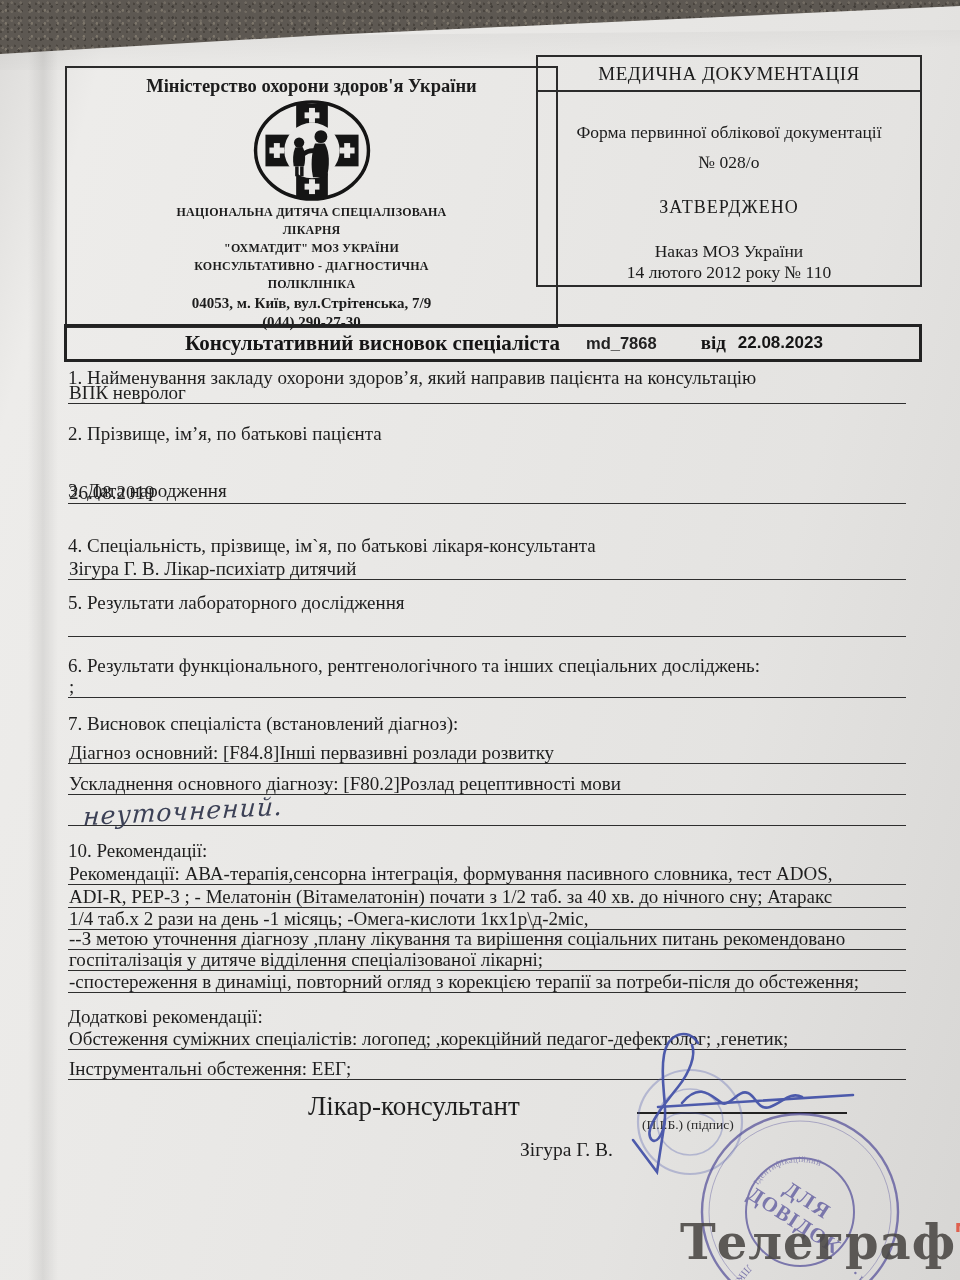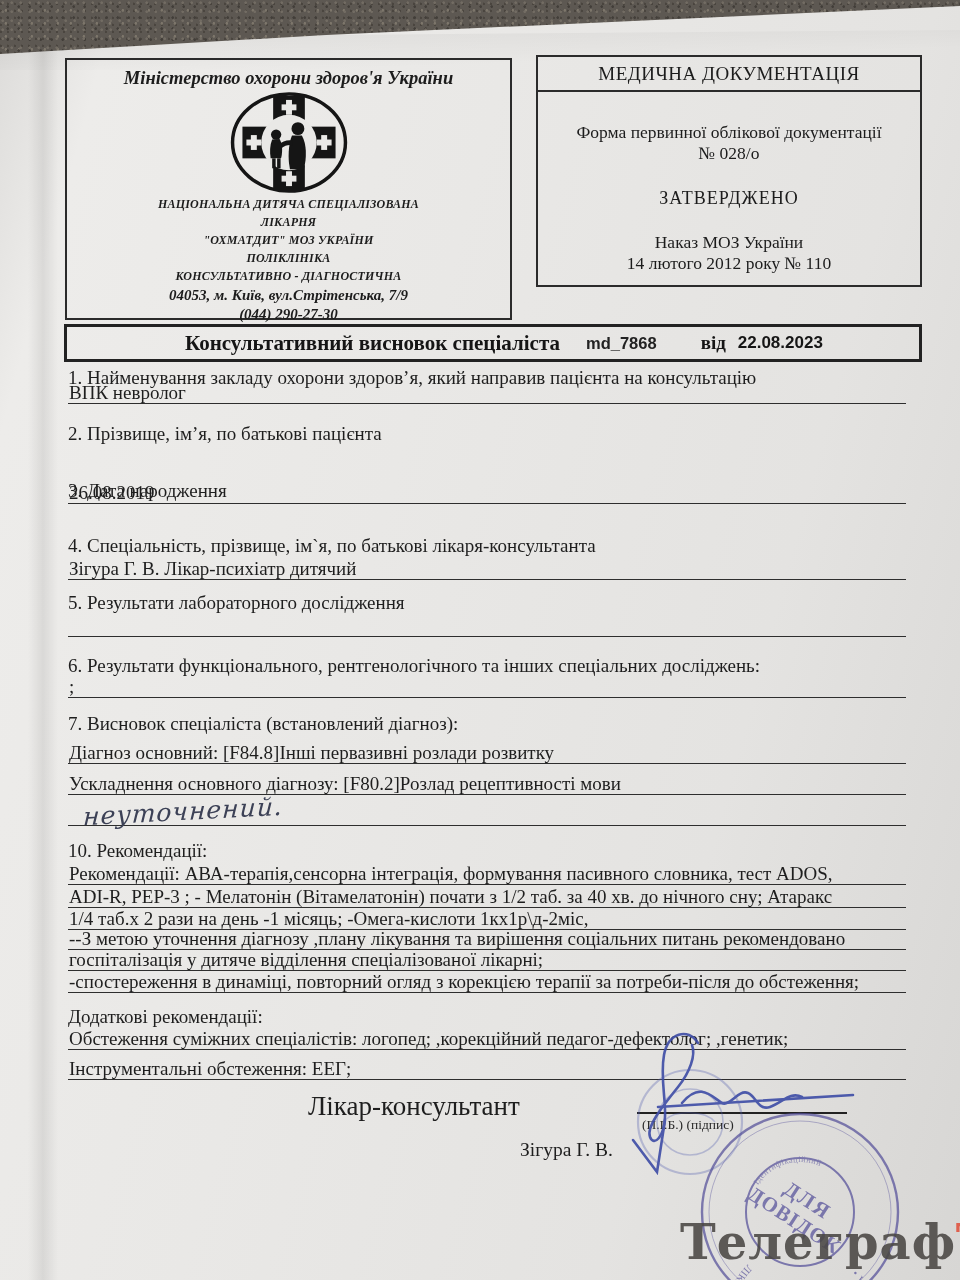--- a/index.html
+++ b/index.html
@@ -23,33 +23,33 @@
     content:"";position:absolute;left:28px;top:0;width:30px;height:100%;
     background:linear-gradient(90deg,transparent,rgba(0,0,0,0.08),transparent);
   }
   .paper::after{
     content:"";position:absolute;left:0;top:30px;width:100%;height:40px;
     background:linear-gradient(178deg,rgba(0,0,0,0.18),transparent 70%);
     clip-path:polygon(0 24px, 34% 5px, 100% 0, 100% 100%, 0 100%);
     pointer-events:none;opacity:.35;
   }
   .box-left{
-    position:absolute;left:65px;top:58px;width:447px;height:262px;
-    border:2px solid #2b2b2b;text-align:center;color:#1c1c1c;box-sizing:border-box;font-style:italic;
+    position:absolute;left:65px;top:66px;width:493px;height:262px;
+    border:2px solid #2b2b2b;text-align:center;color:#1c1c1c;box-sizing:border-box;
   }
   .ministry{font-weight:bold;font-size:18.5px;margin-top:8px;}
   .logo-wrap{margin:2px auto 0;width:120px;height:104px;}
   .org-line{font-weight:bold;font-size:12px;line-height:18px;letter-spacing:.2px;}
   .addr{font-weight:bold;font-size:15px;line-height:16.5px;margin-top:2px;}
   .box-right{
     position:absolute;left:536px;top:55px;width:386px;height:232px;
     border:2px solid #2b2b2b;text-align:center;color:#1c1c1c;box-sizing:border-box;
   }
   .box-right .head{border-bottom:2px solid #2b2b2b;padding:6px 16px 5px;font-size:19px;letter-spacing:.5px;}
-  .form-line{font-size:17.5px;line-height:21px;}
+  .form-line{font-size:17.5px;line-height:21px;margin-top:9px;}
   .form-line.first{margin-top:30px;}
   .approved{font-size:18px;letter-spacing:1px;margin-top:24px;}
   .order-line{font-size:17.5px;line-height:21px;}
   .order-line.first{margin-top:23px;}
   .title-bar{
     position:absolute;left:64px;top:324px;width:858px;height:38px;
     border:3px solid #222;box-sizing:border-box;display:flex;align-items:center;color:#151515;
   }
   .title-main{font-weight:bold;font-size:21px;margin-left:118px;}
   .title-code{font-family:Liberation Sans, sans-serif;font-weight:bold;font-size:16.5px;margin-left:26px;color:#222;}
@@ -109,22 +109,22 @@
           <circle cx="47" cy="44" r="5.2"></circle>
           <path d="M43,49 C40.5,55 40.5,62 41.5,68 L52,68 C54,60 53,53 50.5,48.5 Z"></path>
           <rect x="43" y="68" width="3.5" height="10"></rect>
           <rect x="48" y="68" width="3.5" height="10"></rect>
         </g>
       </svg>
     </div>
     <div class="org-line">НАЦІОНАЛЬНА ДИТЯЧА СПЕЦІАЛІЗОВАНА</div>
     <div class="org-line">ЛІКАРНЯ</div>
     <div class="org-line">"ОХМАТДИТ" МОЗ УКРАЇНИ</div>
+    <div class="org-line">КОНСУЛЬТАТИВНО - ДІАГНОСТИЧНА</div>
     <div class="org-line">ПОЛІКЛІНІКА</div>
-    <div class="org-line">КОНСУЛЬТАТИВНО - ДІАГНОСТИЧНА</div>
     <div class="addr">04053, м. Київ, вул.Стрітенська, 7/9</div>
     <div class="addr">(044) 290-27-30</div>
   </div>
 
   <div class="box-right">
     <div class="head">МЕДИЧНА ДОКУМЕНТАЦІЯ</div>
     <div class="form-line first">Форма первинної облікової документації</div>
     <div class="form-line">№ 028/о</div>
     <div class="approved">ЗАТВЕРДЖЕНО</div>
     <div class="order-line first">Наказ МОЗ  України</div>

